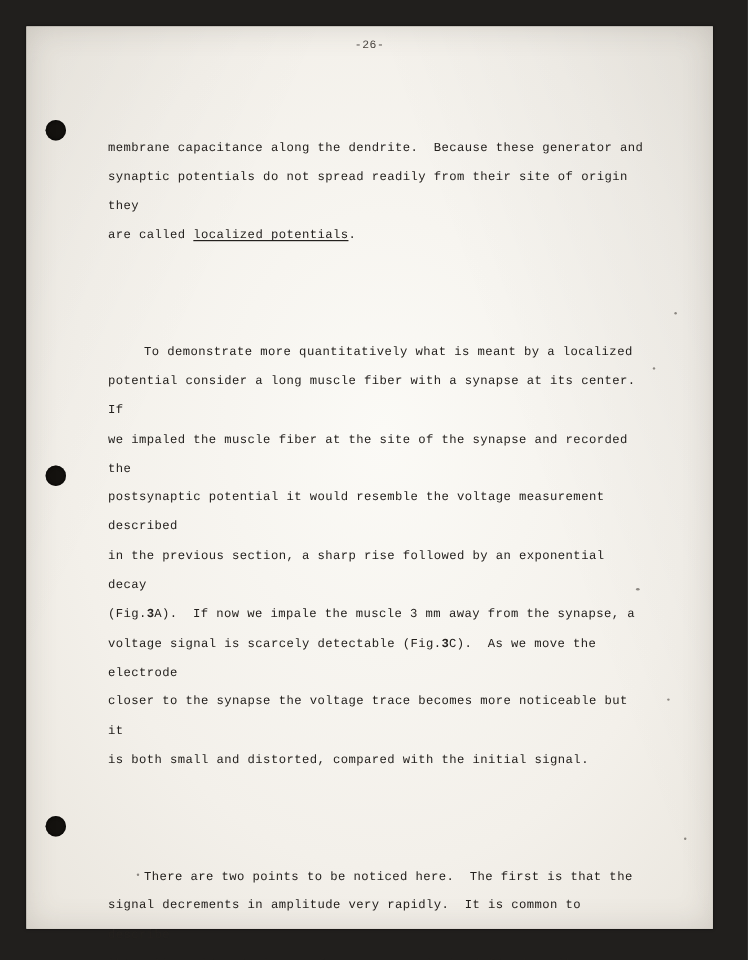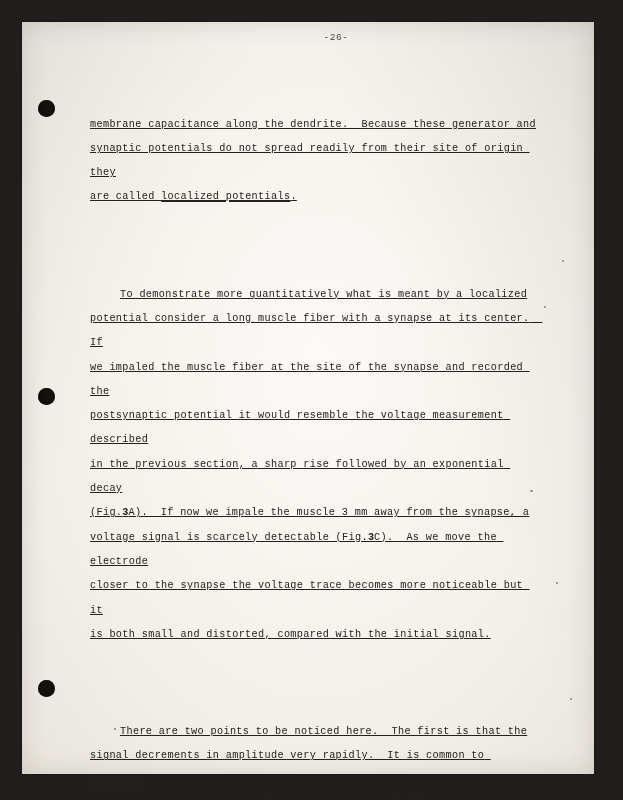--- a/index.html
+++ b/index.html
@@ -52,36 +52,34 @@
 
   .page-number {
     position: absolute;
     top: 10px;
     left: 0;
     width: 572px;
     text-align: center;
     font-size: 9.5px;
     color: #4a4540;
     letter-spacing: 0.5px;
-    padding-left: 28px;
   }
   .body-text {
     position: absolute;
     left: 68px;
     top: 42px;
     width: 450px;
     font-size: 10.2px;
     line-height: 24.3px;
     color: #24211e;
     letter-spacing: 0.35px;
     white-space: pre-wrap;
   }
   .para {
     margin: 0 0 0 0;
-    text-decoration: underline;
   }
   .para + .para {
     margin-top: 0;
   }
   .indent {
     display: inline-block;
     width: 30px;
   }
   .u {
     text-decoration: underline;

